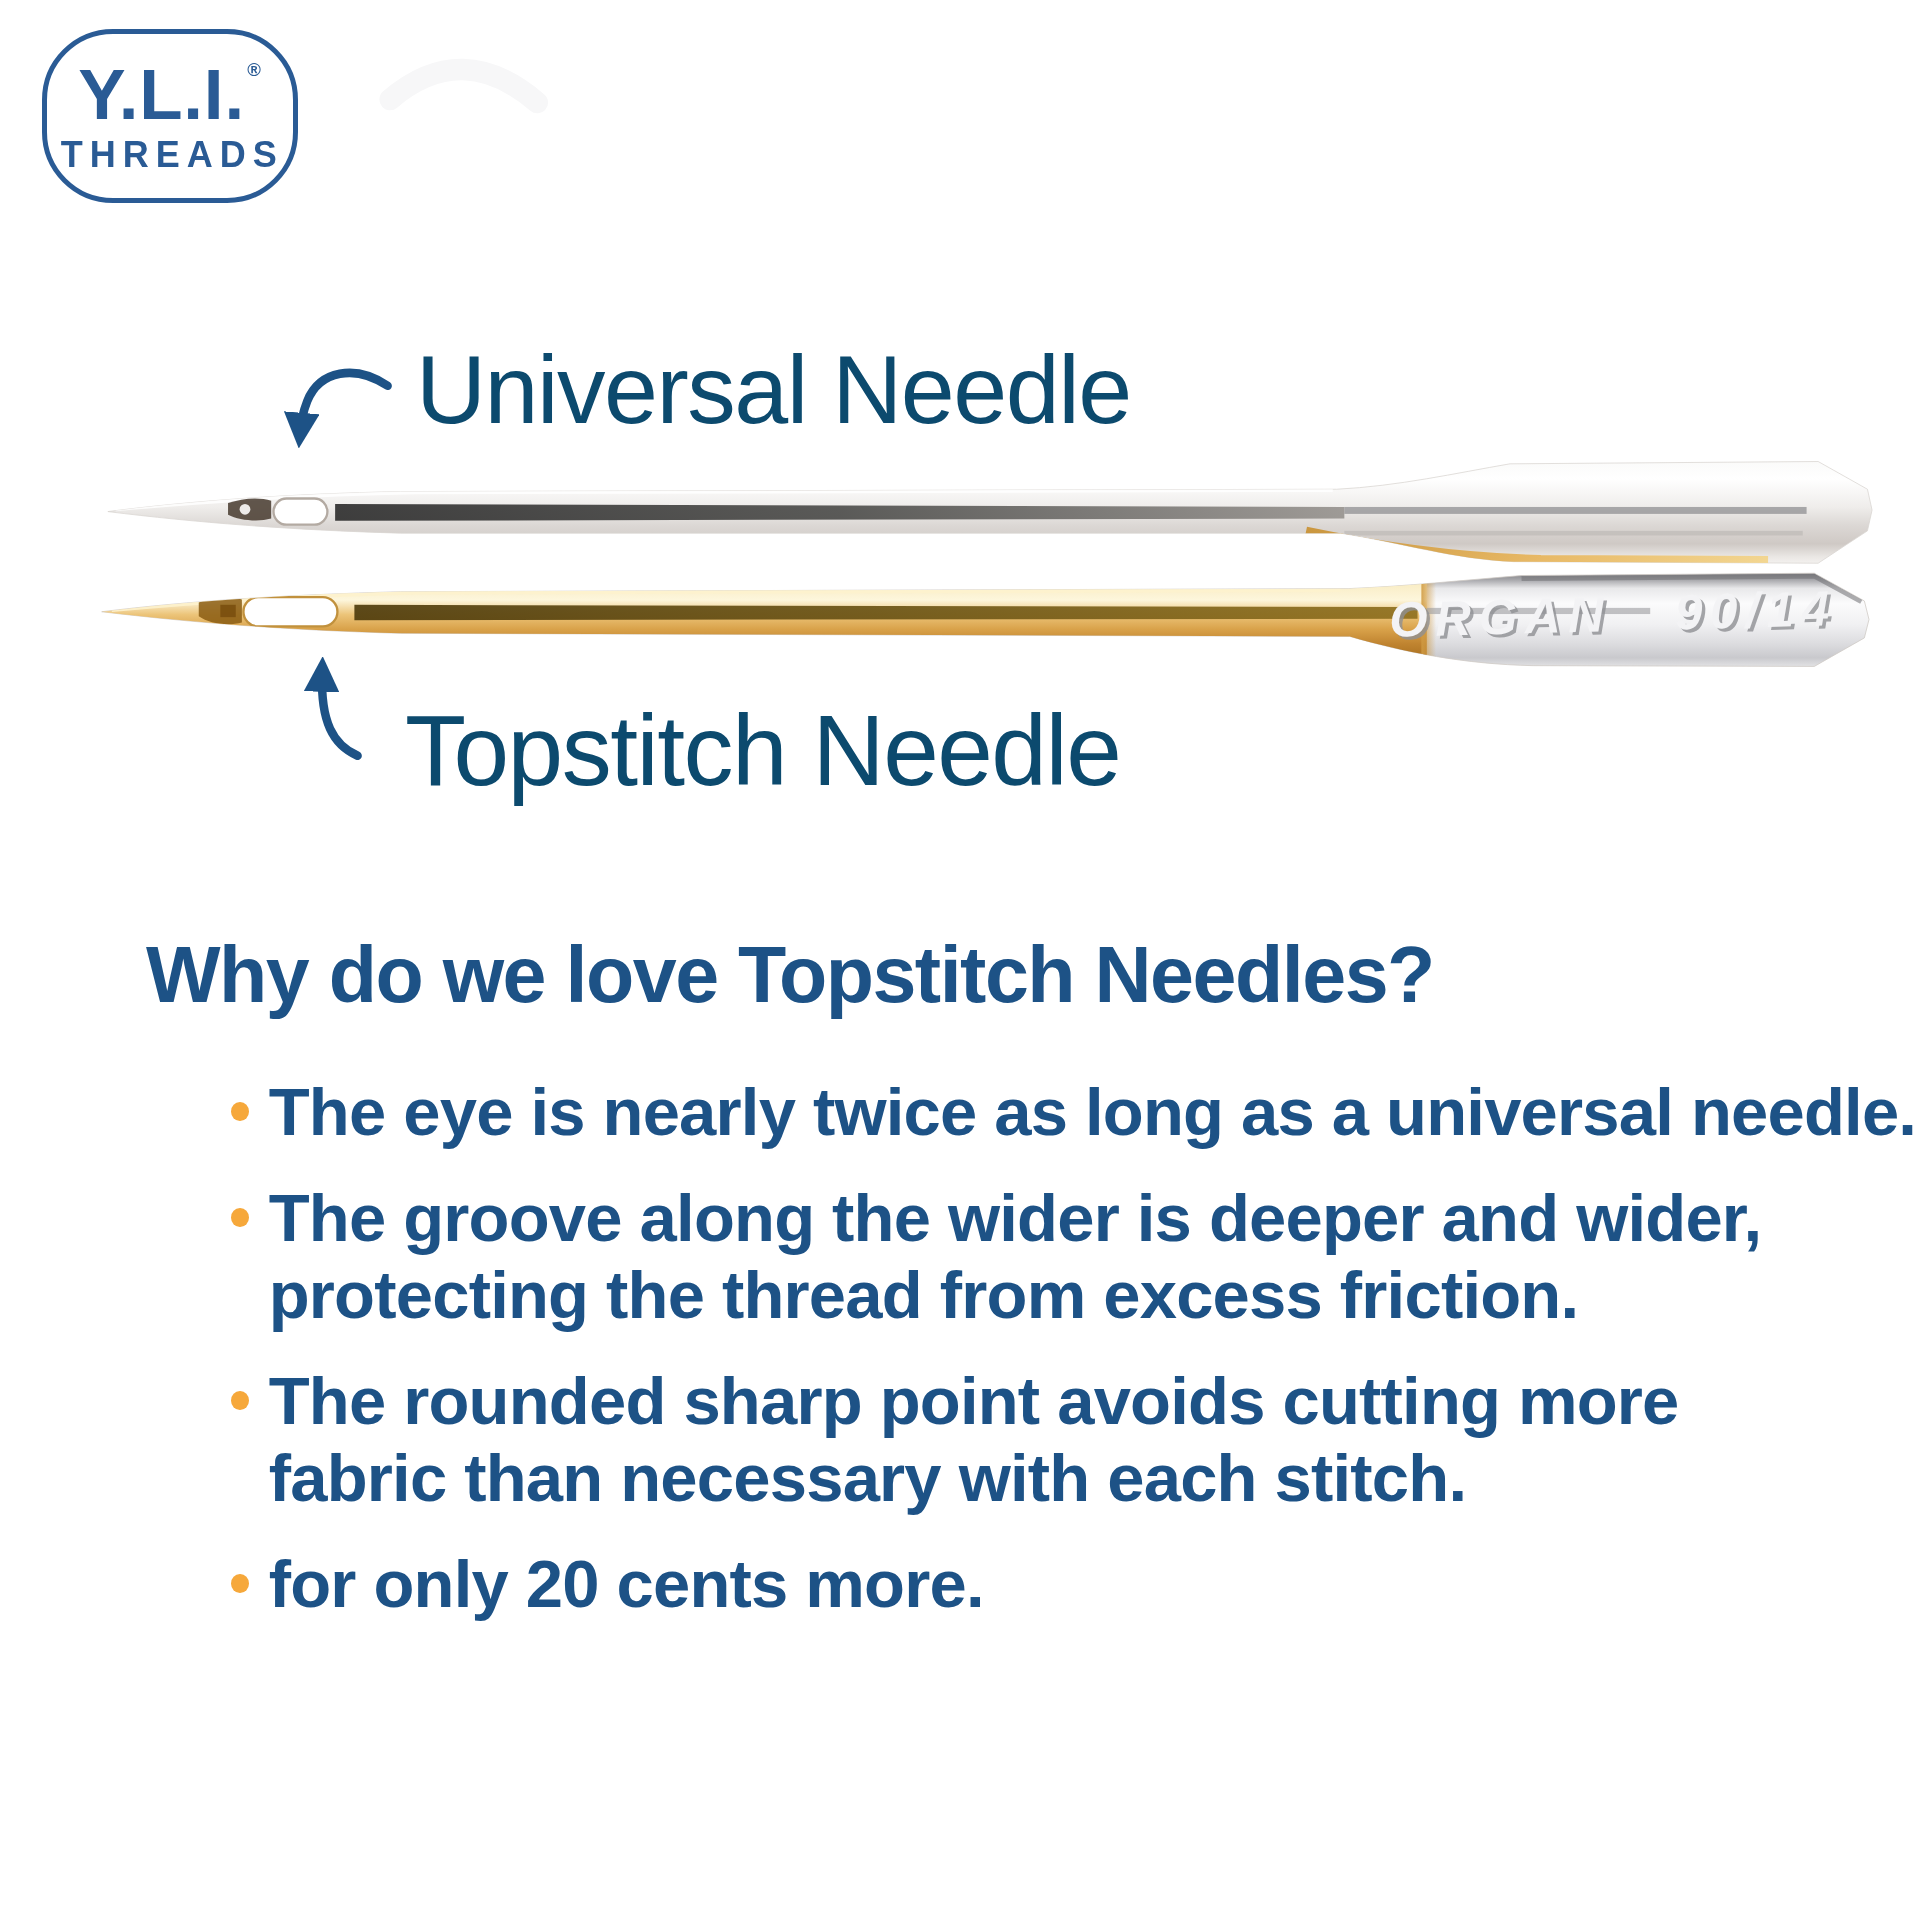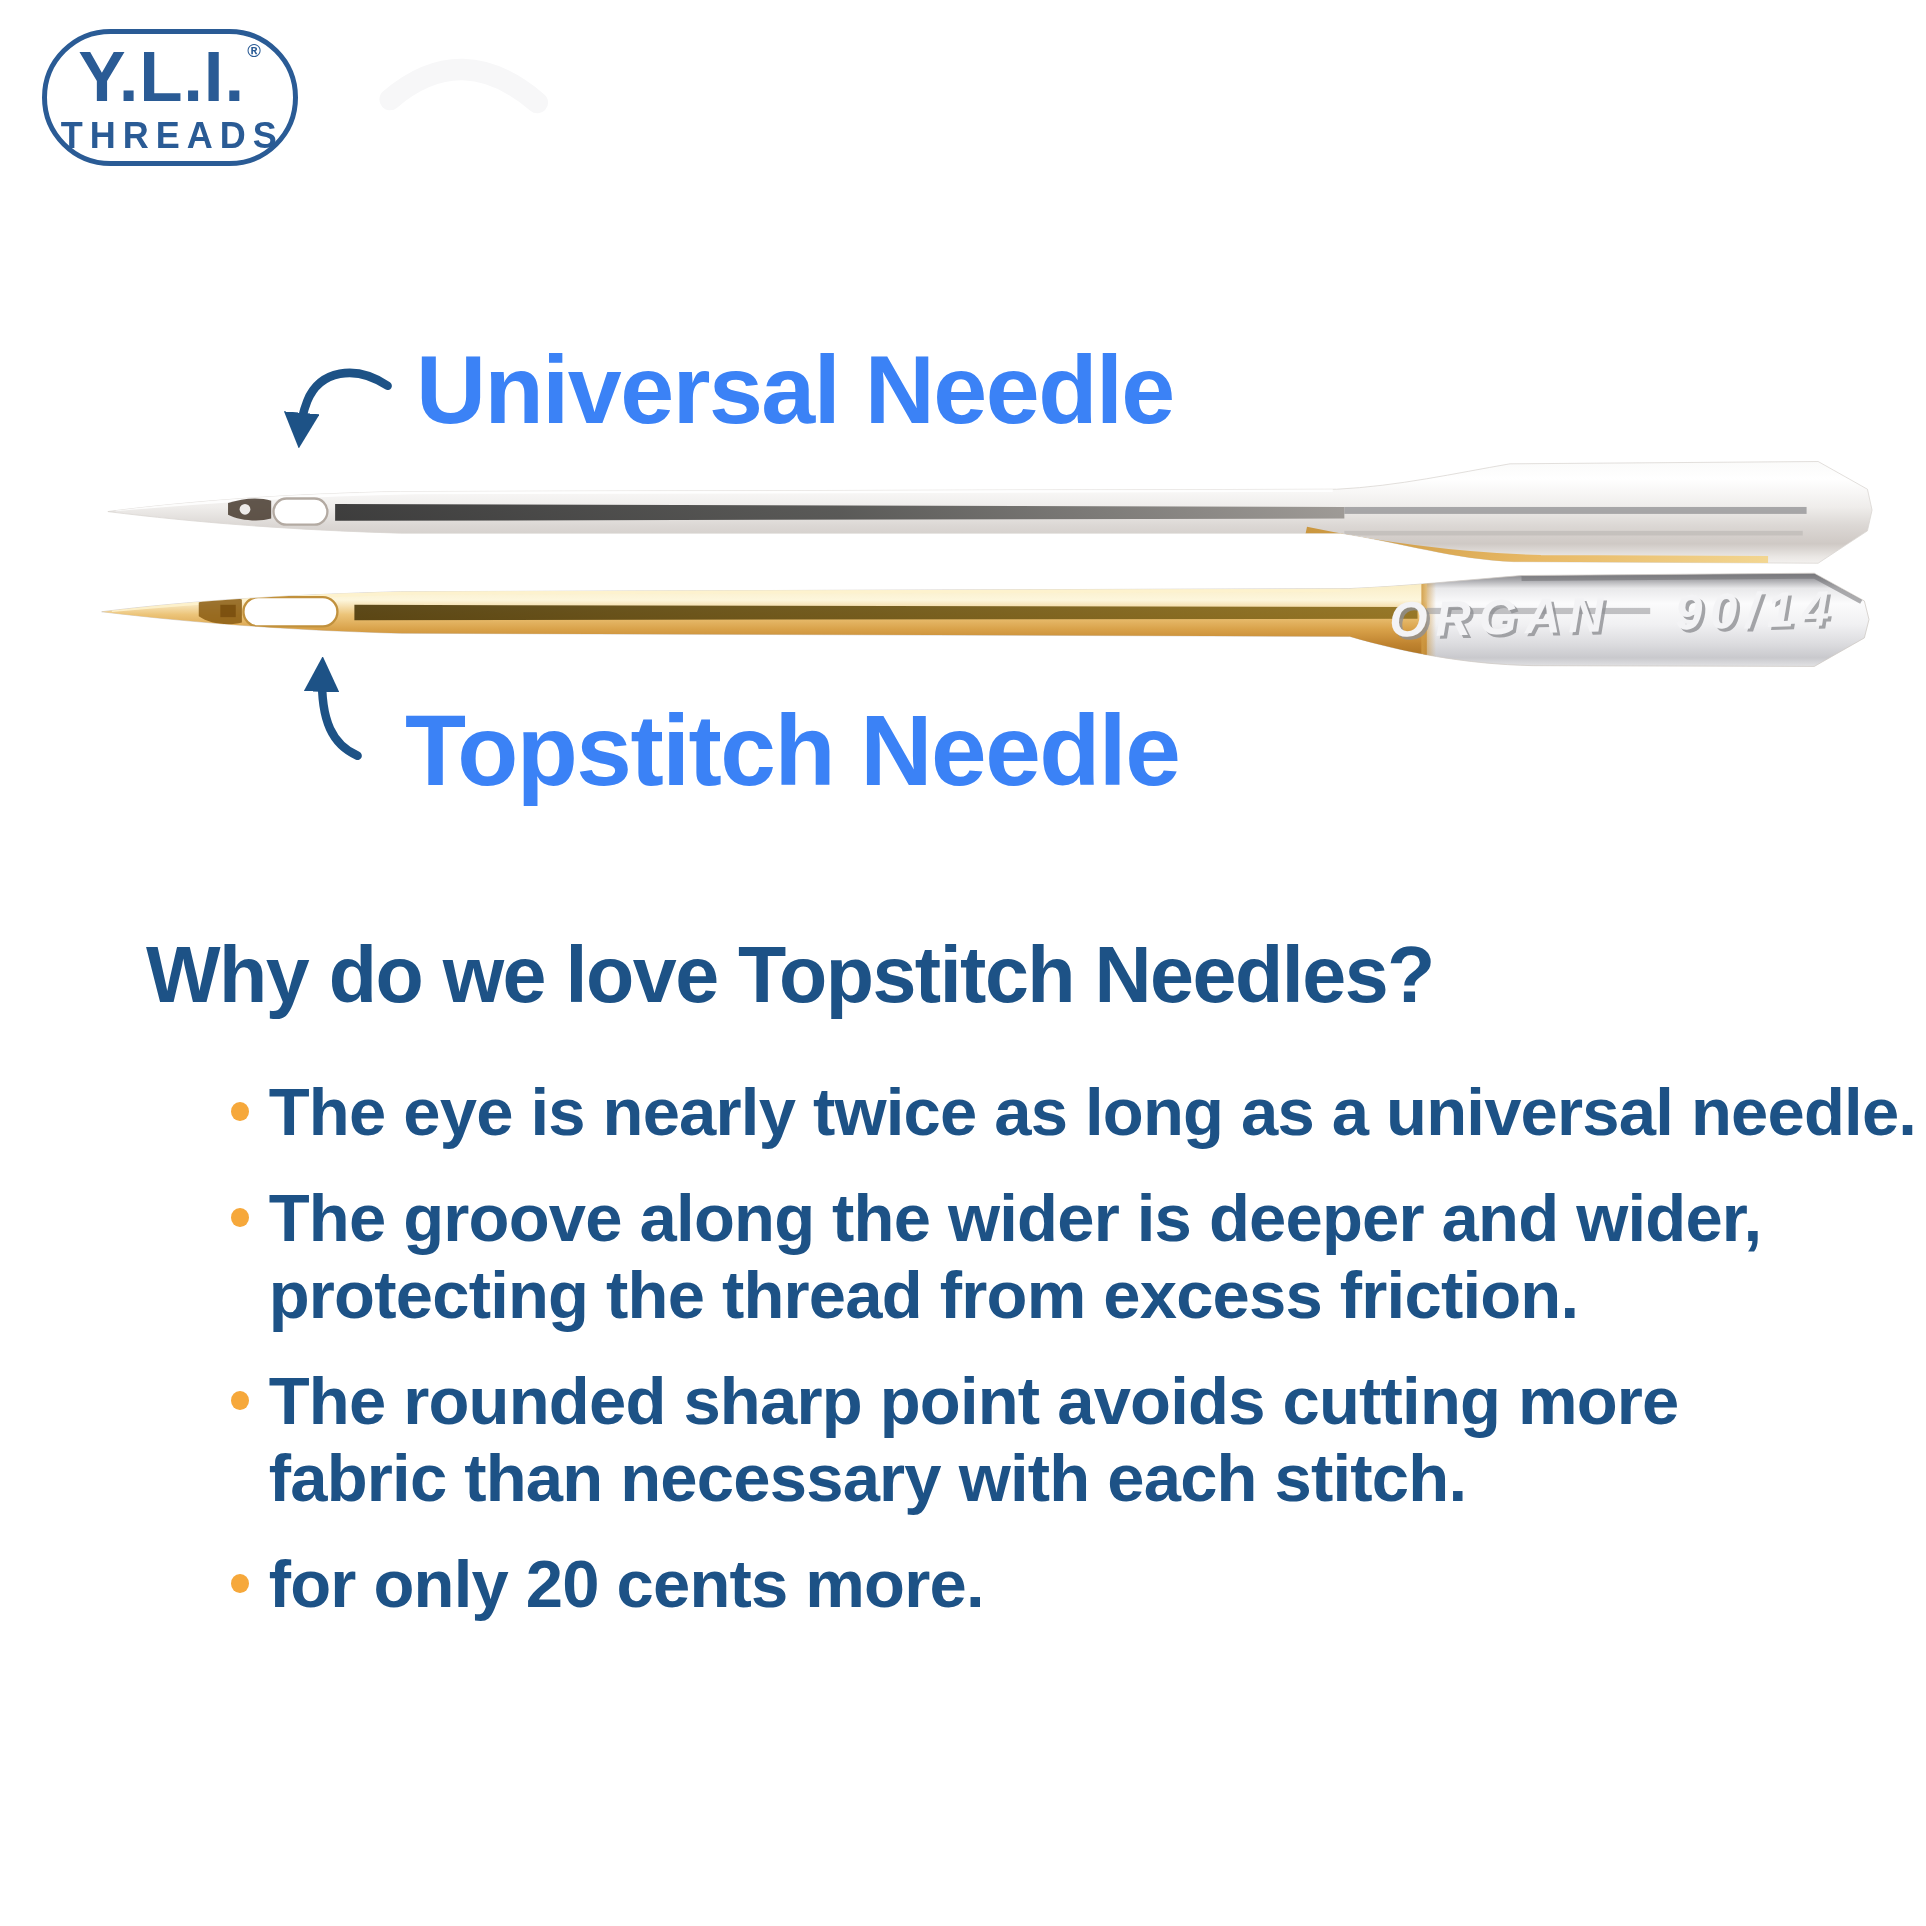--- a/index.html
+++ b/index.html
@@ -4,38 +4,38 @@
 <style>
   html,body{margin:0;padding:0;}
   body{
     width:1926px;height:1926px;position:relative;background:#ffffff;
     font-family:"Liberation Sans", sans-serif;overflow:hidden;
   }
   .abs{position:absolute;}
 
   
   .logo{
-    left:42px;top:29px;width:256px;height:137px;
+    left:42px;top:29px;width:256px;height:174px;
     border:5.4px solid #2A5B95;border-radius:71px;
     display:flex;flex-direction:column;align-items:center;justify-content:center;
     box-sizing:border-box;background:#ffffff;
   }
   .logo-name{
     color:#2A5B95;font-weight:bold;font-size:71px;line-height:1;
     letter-spacing:0.8px;display:flex;align-items:flex-start;
   }
   .logo-reg{font-size:18.5px;line-height:1;margin-top:1.5px;margin-left:2.3px;font-weight:bold;}
   .logo-sub{
     color:#2A5B95;font-weight:bold;font-size:36px;line-height:1;
     letter-spacing:7px;margin-top:6.2px;margin-left:4.6px;
   }
 
   
   .needle-label{
-    color:#3b82f6;font-weight:bold;letter-spacing:-1.5px;line-height:1;white-space:nowrap;
+    color:#0c4a6e;font-weight:normal;letter-spacing:-1.5px;line-height:1;white-space:nowrap;
   }
   .label-universal{left:416px;top:341px;font-size:97px;}
   .label-topstitch{left:405px;top:700px;font-size:100px;}
 
   
   .heading{
     left:146px;top:932px;font-size:79px;font-weight:bold;color:#1D5286;
     letter-spacing:-1.5px;line-height:1.1;white-space:nowrap;
   }
 

